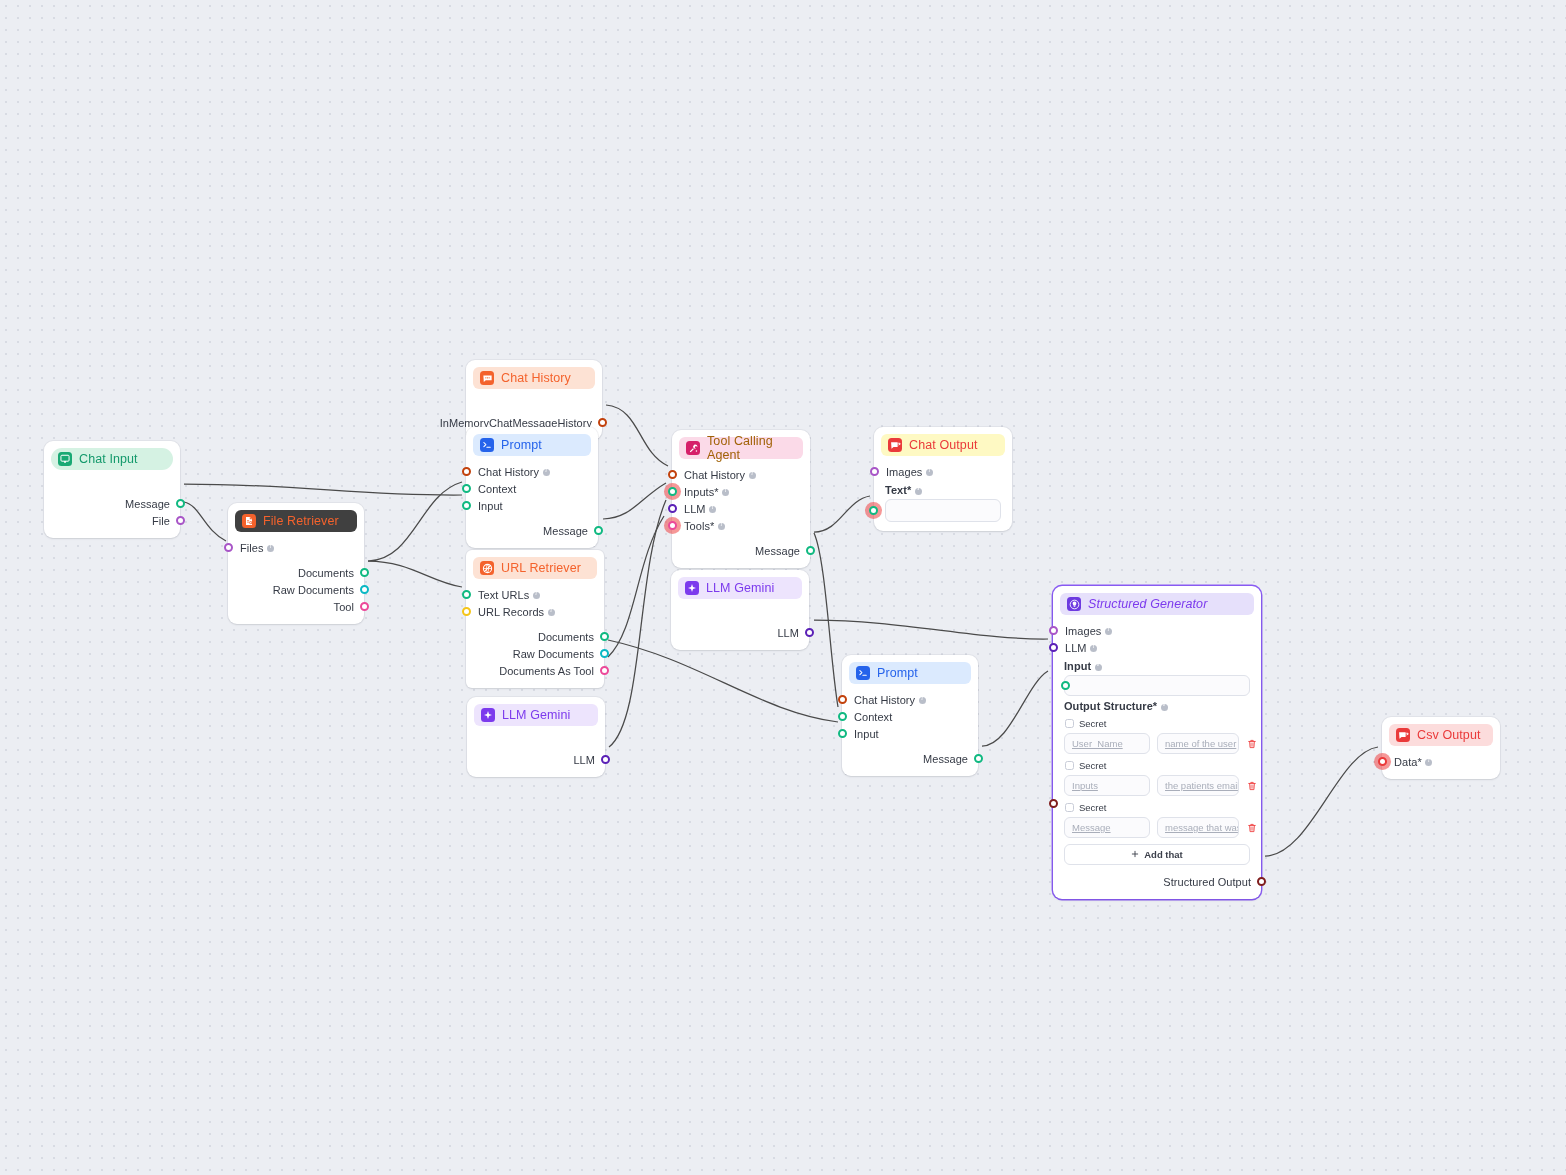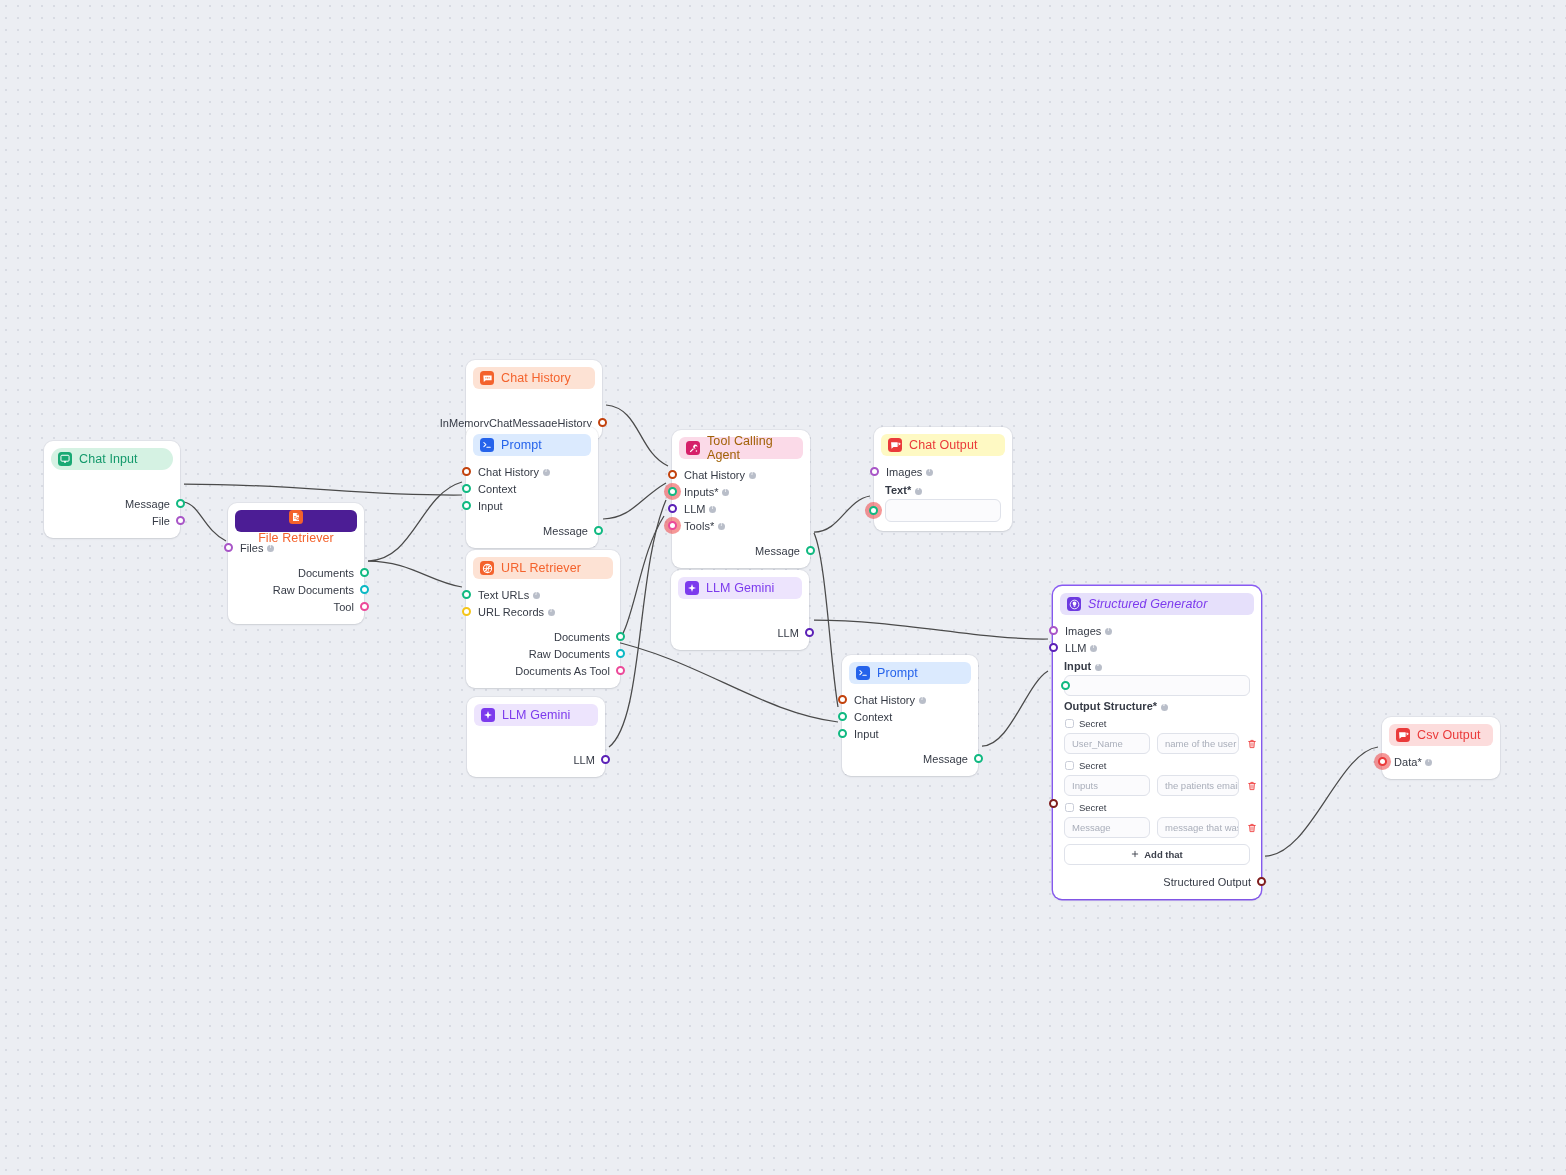--- a/index.html
+++ b/index.html
@@ -66,21 +66,21 @@
   .port.right { right:-4.5px; }
   .port.ring {
     box-shadow:0 0 0 4px rgba(239,68,68,.55);
   }
 
   
   .fieldwrap { padding:0 11px; }
   .flabel { font-size:9.5px; font-weight:700; color:#353a45; margin:4px 0 3px; display:flex; align-items:center; }
   .input {
     height:21px; border:1px solid #dfe2ea; border-radius:6px; background:#fbfbfd;
-    font-size:9.5px; color:#a9aeba; display:flex; align-items:center; padding:0 7px;
+    font-size:9.5px; color:#a9aeba; display:flex; align-items:center; padding:0 7px;text-decoration:underline;
   }
   .checkrow { display:flex; align-items:center; gap:5px; margin:6px 0 4px 1px; }
   .cbox { width:9px; height:9px; border:1px solid #c9cdd8; border-radius:2.5px; background:#fff; }
   .ctext { font-size:9.5px; font-weight:400; color:#353a45; }
   .pairrow { display:flex; align-items:center; gap:7px; }
   .pairrow .input { flex:0 0 86px; }
   .pairrow .input.wide { flex:0 0 82px; }
   .trash { width:12px; height:12px; flex:0 0 auto; }
   .addmore {
     margin-top:6px; height:21px; border:1px solid #dfe2ea; border-radius:6px; background:#fff;
@@ -138,21 +138,21 @@
           <span class="lbl">Message</span>
           <div class="port right" style="border-color: rgb(16, 185, 129);"></div>
         </div>
         <div class="row out">
           <span class="lbl">File</span>
           <div class="port right" style="border-color: rgb(168, 85, 199);"></div>
         </div>
       </div>
     </div>
     <div class="node" style="left: 228px; top: 503px; width: 136px; min-height: 107px;">
-      <div class="nhead" style="background: #4c1d95; flex-direction: column;">
+      <div class="nhead" style="background: #404040;">
         <span class="ico" style="background: rgb(244, 98, 44);">
           <svg width="10" height="10" viewBox="0 0 16 16">
             <path d="M3.2 1.6h6.2l3.4 3.4v9.4H3.2z" fill="#fff"></path>
             <path d="M9.2 1.8v3.3h3.3" fill="#f4622c"></path>
             <rect x="4.8" y="7" width="3.4" height="1.1" fill="#f4622c"></rect>
             <rect x="4.8" y="9.2" width="3.4" height="1.1" fill="#f4622c"></rect>
             <circle cx="10.8" cy="10.8" r="2.3" fill="#f4622c"></circle>
             <circle cx="10.8" cy="10.8" r="1.2" fill="#fff"></circle>
           </svg>
         </span>
@@ -221,21 +221,21 @@
           <div class="port left" style="border-color: rgb(16, 185, 129);"></div>
           <span class="lbl">Input</span>
         </div>
         <div style="height: 8px;"></div>
         <div class="row out">
           <span class="lbl">Message</span>
           <div class="port right" style="border-color: rgb(16, 185, 129);"></div>
         </div>
       </div>
     </div>
-    <div class="node" style="left: 466px; top: 550px; width: 154px; min-height: 120px;">
+    <div class="node" style="left: 466px; top: 550px; width: 138px; min-height: 120px; border-radius: 6px;">
       <div class="nhead" style="background: rgb(253, 226, 212);">
         <span class="ico" style="background: rgb(244, 98, 44);">
           <svg width="11" height="11" viewBox="0 0 16 16">
             <circle cx="8" cy="8" r="6" fill="none" stroke="#fff" stroke-width="1.5"></circle>
             <path d="M2 8h12M8 2c2.2 2.6 2.2 9.4 0 12M8 2C5.8 4.6 5.8 11.4 8 14" stroke="#fff" stroke-width="1.1" fill="none"></path>
             <path d="M3 13L13 3" stroke="#fff" stroke-width="1.6"></path>
           </svg>
         </span>
         <span style="color: rgb(244, 98, 44);">URL Retriever</span>
       </div>

